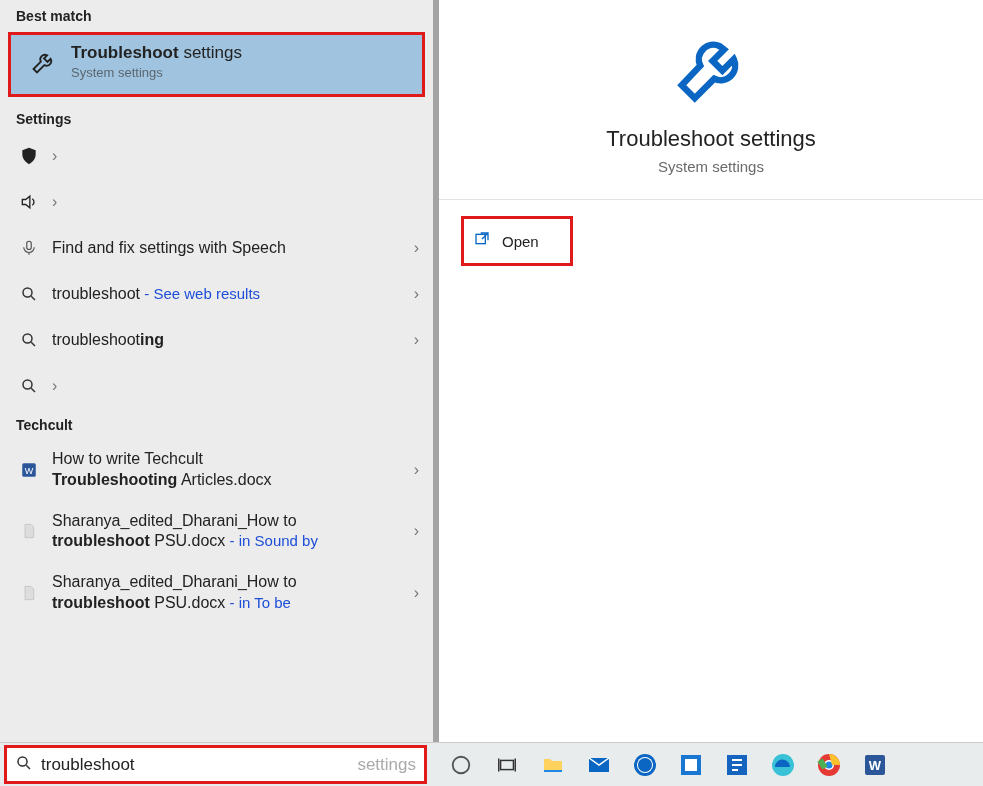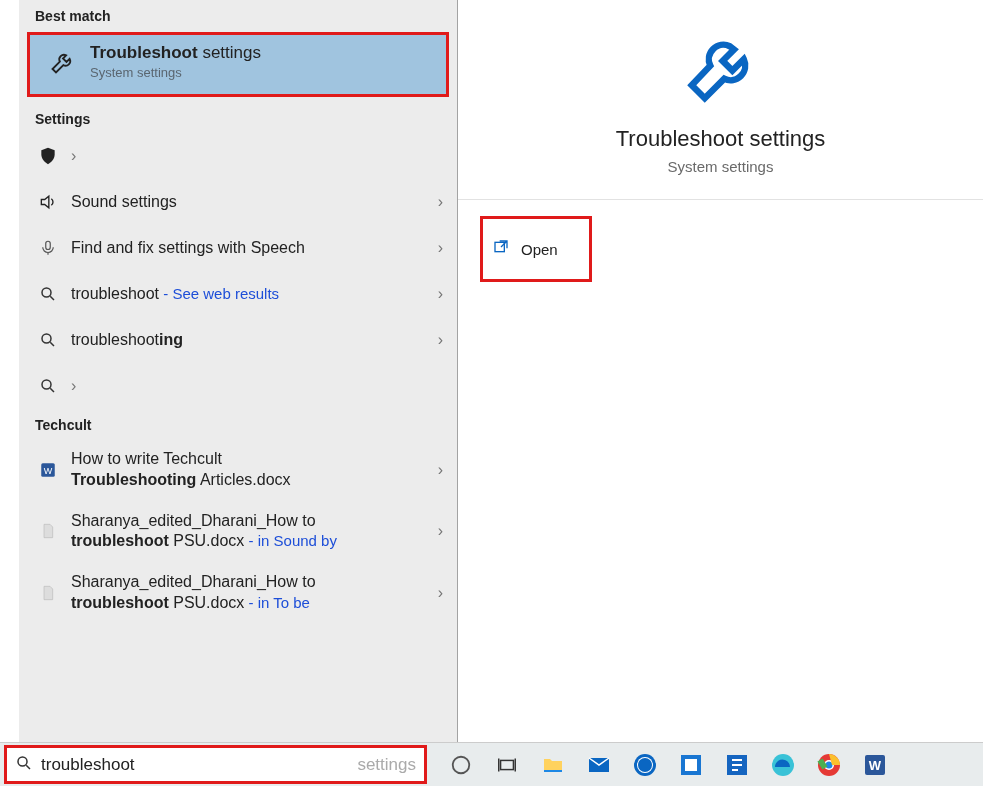--- a/index.html
+++ b/index.html
@@ -1,36 +1,36 @@
 <!DOCTYPE html>
 <html><head>
 <meta charset="utf-8">
 <style>
   * { box-sizing: border-box; margin: 0; padding: 0; font-family: "Segoe UI", -apple-system, sans-serif; }
   html, body { width: 983px; height: 786px; overflow: hidden; background: #fff; }
   .root { display: flex; width: 100%; height: 100%; flex-direction: column; }
   .top { display: flex; flex: 1; min-height: 0; }
-  .left-col { width: 439px; background: #ececec; border-right: 1px solid #a3a3a3; display: flex; flex-direction: column; overflow: hidden; margin-left: 19px; }
+  .left-col { width: 439px; background: #ececec; border-right: 6px solid #a3a3a3; display: flex; flex-direction: column; overflow: hidden; }
   .right-col { flex: 1; background: #fff; display: flex; flex-direction: column; }
   .section-head { font-size: 14px; font-weight: 600; color: #222; padding: 8px 16px 6px 16px; }
   .bestmatch-row { display: flex; align-items: center; padding: 8px 12px 14px 16px; background: #a0c4df; margin: 0; cursor: default; }
   .bestmatch-wrap { margin: 2px 8px 6px 8px; border: 3px solid #e01a1a; }
   .bm-icon { width: 34px; height: 34px; display:flex; align-items:center; justify-content:center; margin-right: 10px; }
   .bm-text .t1 { font-size: 17px; color: #222; }
   .bm-text .t2 { font-size: 13px; color: #5a6670; margin-top: 2px; }
   .list-row { display: flex; align-items: center; padding: 10px 14px 10px 16px; cursor: default; }
   .list-row .ic { width: 26px; height: 26px; display:flex; align-items:center; justify-content:center; margin-right: 10px; color:#333; }
   .list-row .lbl { flex: 1; font-size: 16px; color: #222; line-height: 1.3; }
   .list-row .chev { color: #777; font-size: 16px; }
   .sub { color: #1d4ed8; font-size: 15px; }
   .right-hero { display:flex; flex-direction:column; align-items:center; padding-top: 30px; padding-bottom: 24px; border-bottom:1px solid #e2e2e2; }
   .right-hero .big-ic { width: 78px; height: 78px; margin-bottom: 18px; }
   .right-hero .h1 { font-size: 22px; color: #222; }
   .right-hero .h2 { font-size: 15px; color: #6a6a6a; margin-top: 6px; }
-  .open-wrap { margin: 16px 0 0 22px; border: 3px solid #e01a1a; width: 112px; padding: 20px 10px; display:flex; align-items:center; gap:12px; cursor:default; }
+  .open-wrap { margin: 16px 0 0 22px; border: 3px solid #e01a1a; width: 112px; padding: 12px 10px; display:flex; align-items:center; gap:12px; cursor:default; }
   .open-wrap .oic { color:#0a66c2; }
   .open-wrap .olbl { font-size:15px; color:#222; }
   .taskbar { height: 44px; background: #e8eced; display:flex; align-items:center; border-top:1px solid #ccc; }
   .search-wrap { width: 431px; height: 100%; padding: 2px 4px 2px 4px; }
   .search-box { width: 100%; height: 100%; border: 3px solid #e01a1a; background: #fff; display:flex; align-items:center; padding: 0 8px; }
   .search-box .sic { color:#333; margin-right:8px; }
   .search-box input { border:none; outline:none; font-size:17px; color:#222; width:100%; }
   .search-box input::placeholder { color:#888; }
   .tb-icons { display:flex; align-items:center; gap: 14px; padding-left: 14px; }
   .tb-ic { width: 32px; height: 32px; display:flex; align-items:center; justify-content:center; border-radius:2px; }
@@ -72,21 +72,20 @@
         <div class="chev">›</div>
       </div>
 
       <div class="list-row">
         <div class="ic">
           <svg viewBox="0 0 24 24" width="20" height="20" fill="none" stroke="#222" stroke-width="1.6">
               <path d="M4 9v6h4l5 4V5L8 9H4z"></path>
               <path d="M16 8a5 5 0 0 1 0 8"></path>
             </svg>
         </div>
-        <div class="lbl">Sound settings</div>
         <div class="chev">›</div>
       </div>
 
       <div class="list-row">
         <div class="ic">
           <svg viewBox="0 0 24 24" width="18" height="18" fill="none" stroke="#555" stroke-width="1.6">
               <rect x="9" y="3" width="6" height="11" rx="3"></rect>
               <path d="M5 11a7 7 0 0 0 14 0M12 18v3"></path>
             </svg>
         </div>

